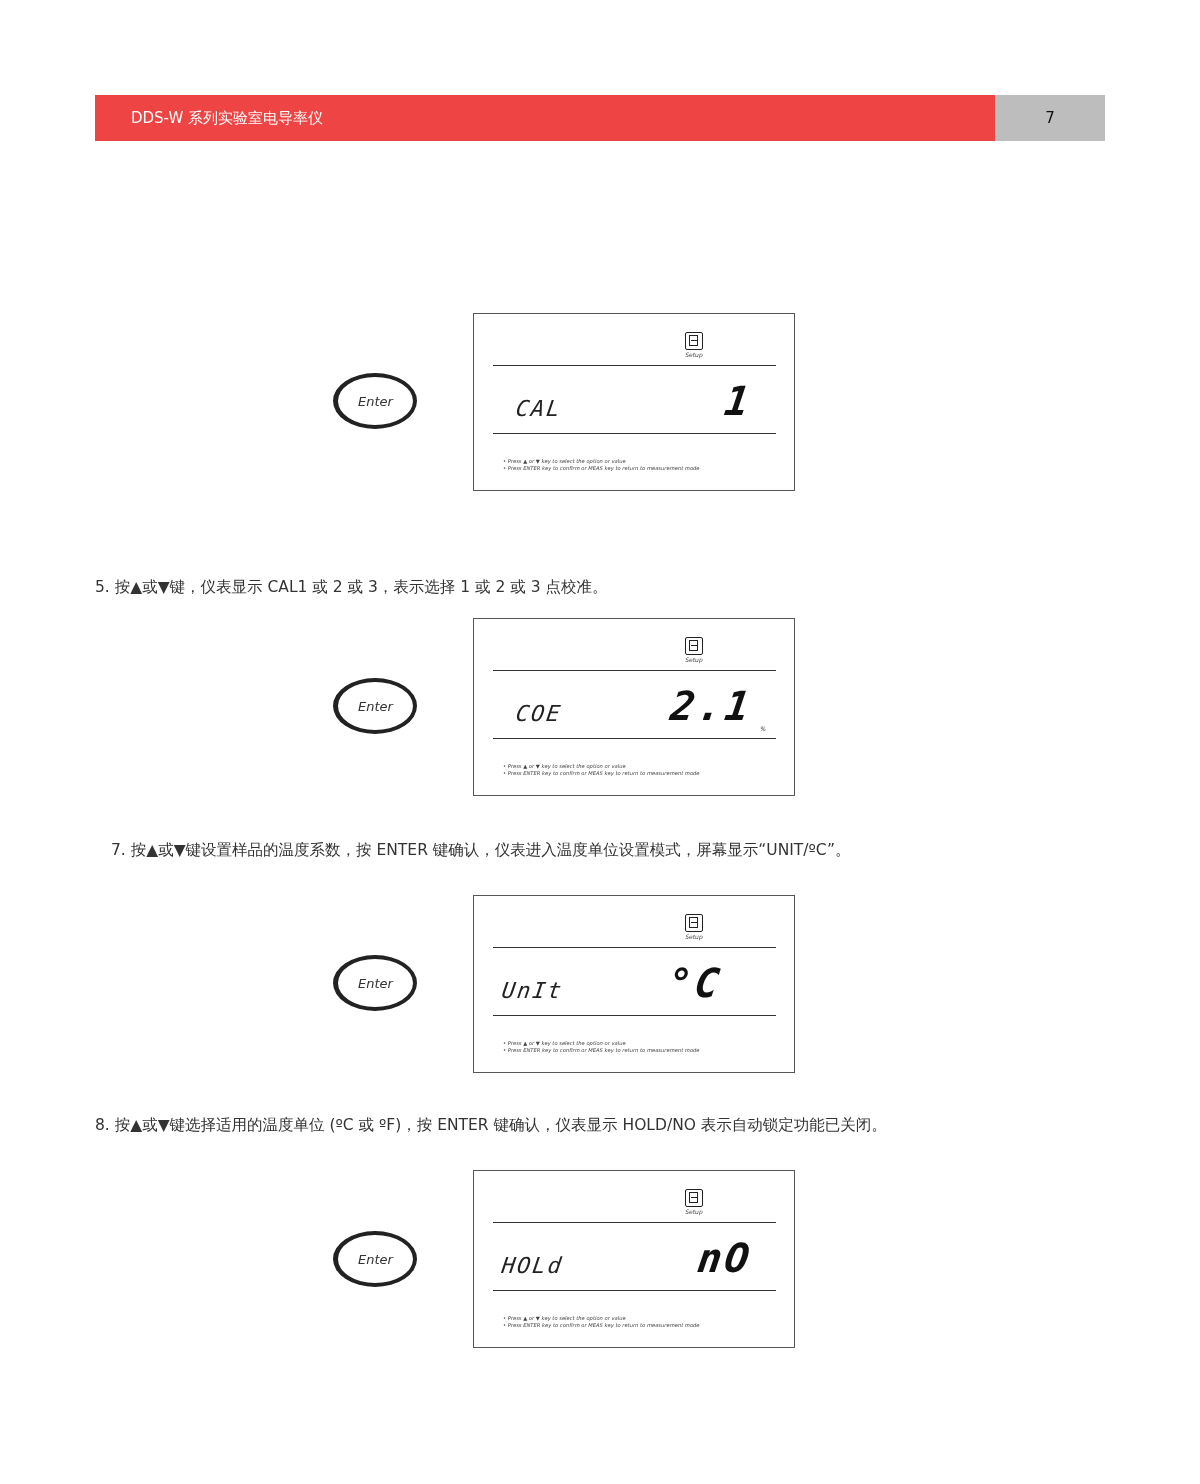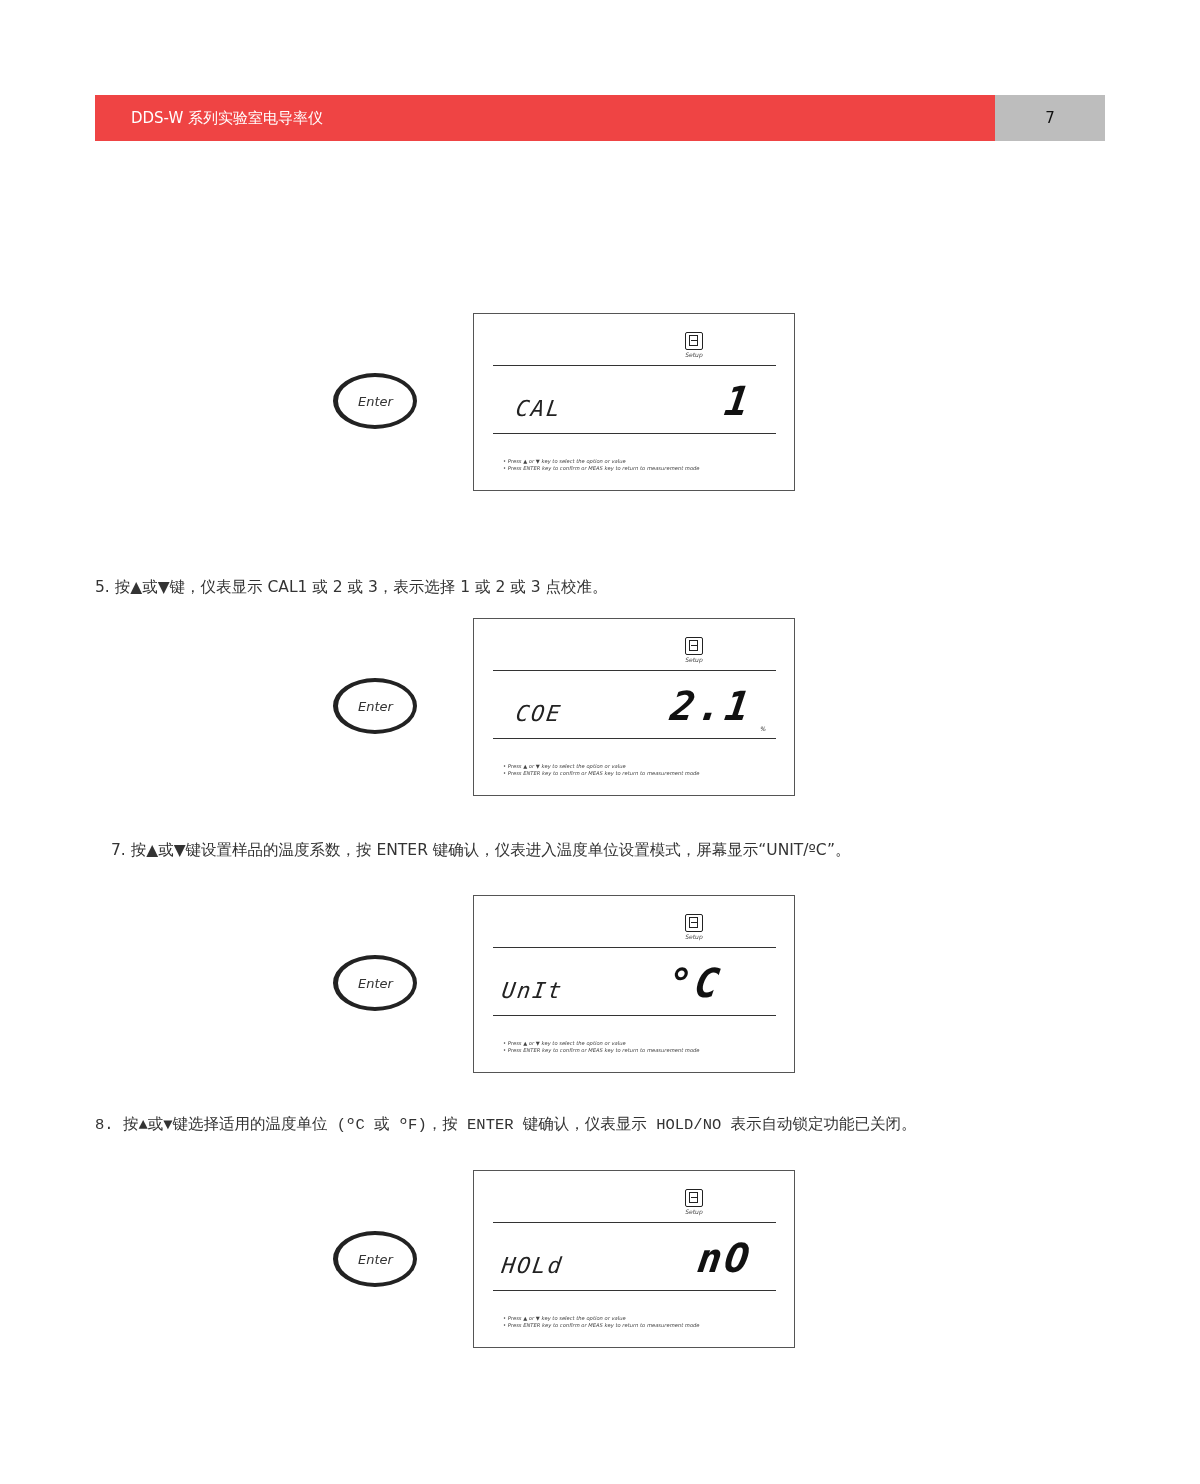--- a/index.html
+++ b/index.html
@@ -110,21 +110,21 @@
     <div class="left-txt" style="left:28px;">UnIt</div>
     <div class="right-txt" style="right:72px;">°C</div>
     <div class="rule bot"></div>
     <div class="hints">
       <div>• Press ▲ or ▼ key to select the option or value</div>
       <div>• Press ENTER key to confirm or MEAS key to return to measurement mode</div>
     </div>
   </div>
 </div>
 
-<div class="para" style="top:1110px;font-family:Liberation Mono, monospace;">
+<div class="para" style="top:1110px;">
   <div>8. 按▲或▼键选择适用的温度单位 (ºC 或 ºF)，按 ENTER 键确认，仪表显示 HOLD/NO 表示自动锁定功能已关闭。</div>
 </div>
 
 <div class="step" style="top:1170px;">
   <div class="enter-btn" style="top:61px;">
       <span>Enter</span>
     </div>
   <div class="lcd" style="top:0;">
     <div class="setup">
       <div class="setup-icon"></div>

